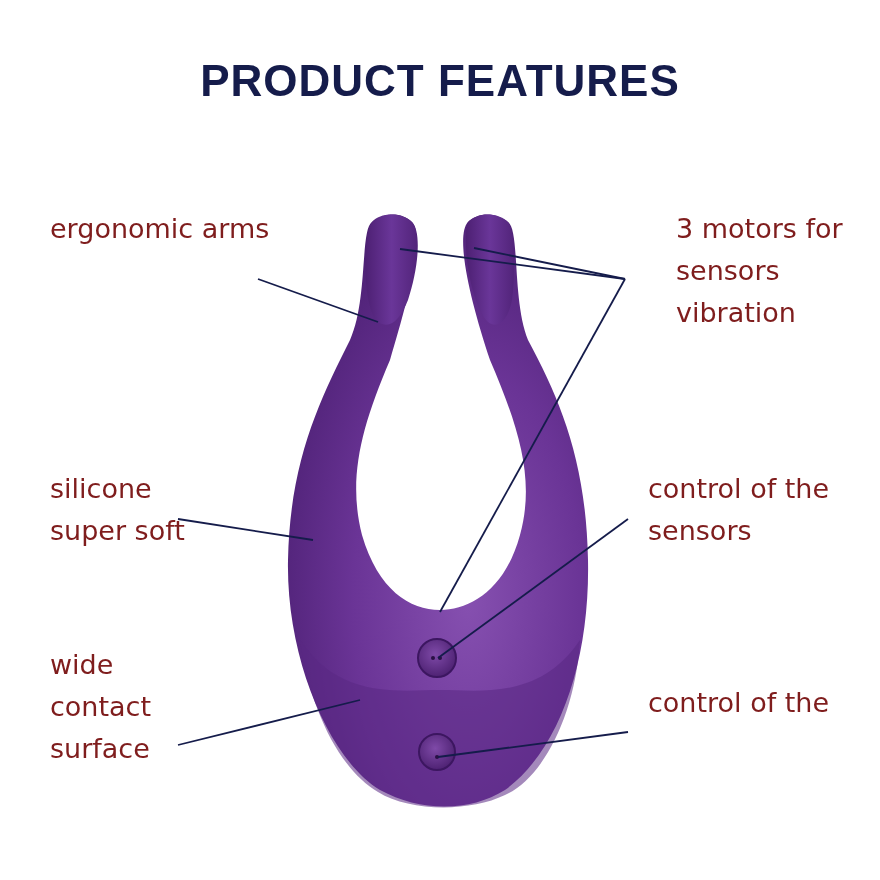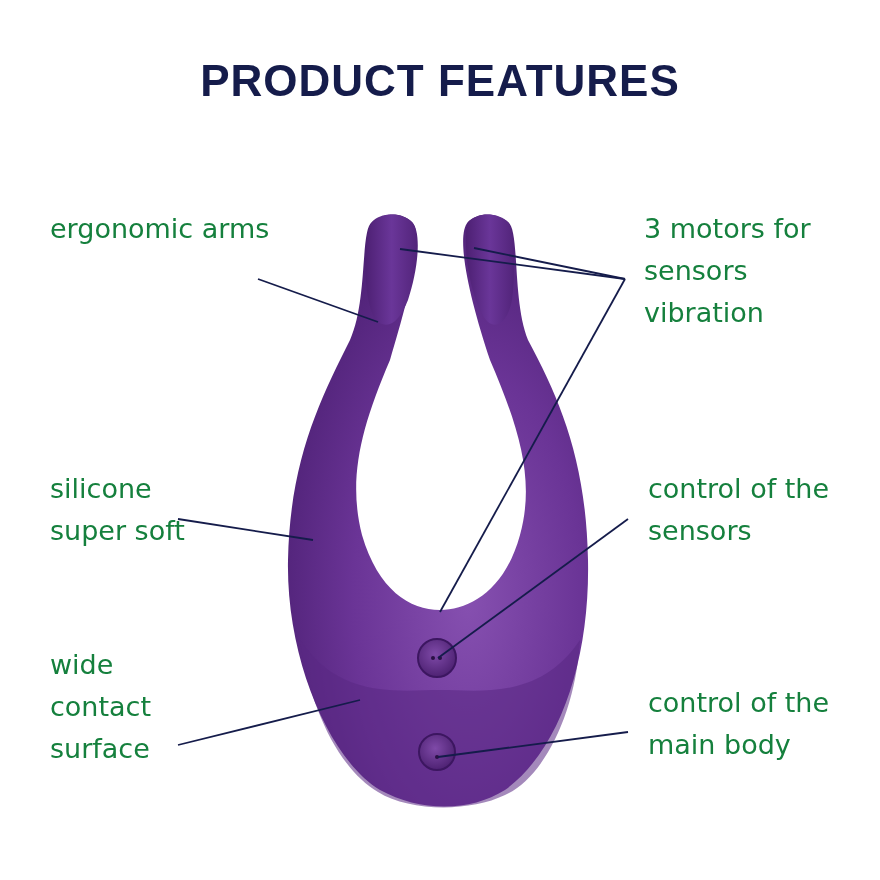--- a/index.html
+++ b/index.html
@@ -1,18 +1,18 @@
 <!DOCTYPE html>
 <html><head>
 <meta charset="utf-8">
 <style>
   html, body { margin: 0; padding: 0; background: #ffffff; }
   body { width: 880px; height: 880px; position: relative; overflow: hidden; font-family: "DejaVu Sans", sans-serif; }
   .title { position: absolute; left: 0; top: 56px; width: 880px; text-align: center; font-family: "Liberation Sans", sans-serif; font-weight: bold; font-size: 44px; letter-spacing: 1px; color: #151c4b; }
-  .label { position: absolute; font-size: 27px; line-height: 42px; color: #15803d; font-family: "DejaVu Sans", sans-serif; }
+  .label { position: absolute; font-size: 27px; line-height: 42px; color: #7f1d1d; font-family: "DejaVu Sans", sans-serif; }
   .label .ln { display: block; white-space: nowrap; }
   svg.art { position: absolute; left: 0; top: 0; }
 </style>
 </head>
 <body>
 
 <div class="title">PRODUCT FEATURES</div>
 
 <svg class="art" width="880" height="880" viewBox="0 0 880 880">
   <defs>
@@ -67,25 +67,24 @@
 <div class="label" style="left:50px; top:468px;">
   <span class="ln">silicone</span>
   <span class="ln">super soft</span>
 </div>
 <div class="label" style="left:50px; top:644px;">
   <span class="ln">wide</span>
   <span class="ln">contact</span>
   <span class="ln">surface</span>
 </div>
 
-<div class="label" style="left:644px; top:208px;">
+<div class="label" style="left:676px; top:208px;">
   <span class="ln">3 motors for</span>
   <span class="ln">sensors</span>
   <span class="ln">vibration</span>
 </div>
 <div class="label" style="left:648px; top:468px;">
   <span class="ln">control of the</span>
   <span class="ln">sensors</span>
 </div>
 <div class="label" style="left:648px; top:682px;">
   <span class="ln">control of the</span>
-  <span class="ln">main body</span>
 </div>
 
 </body></html>

